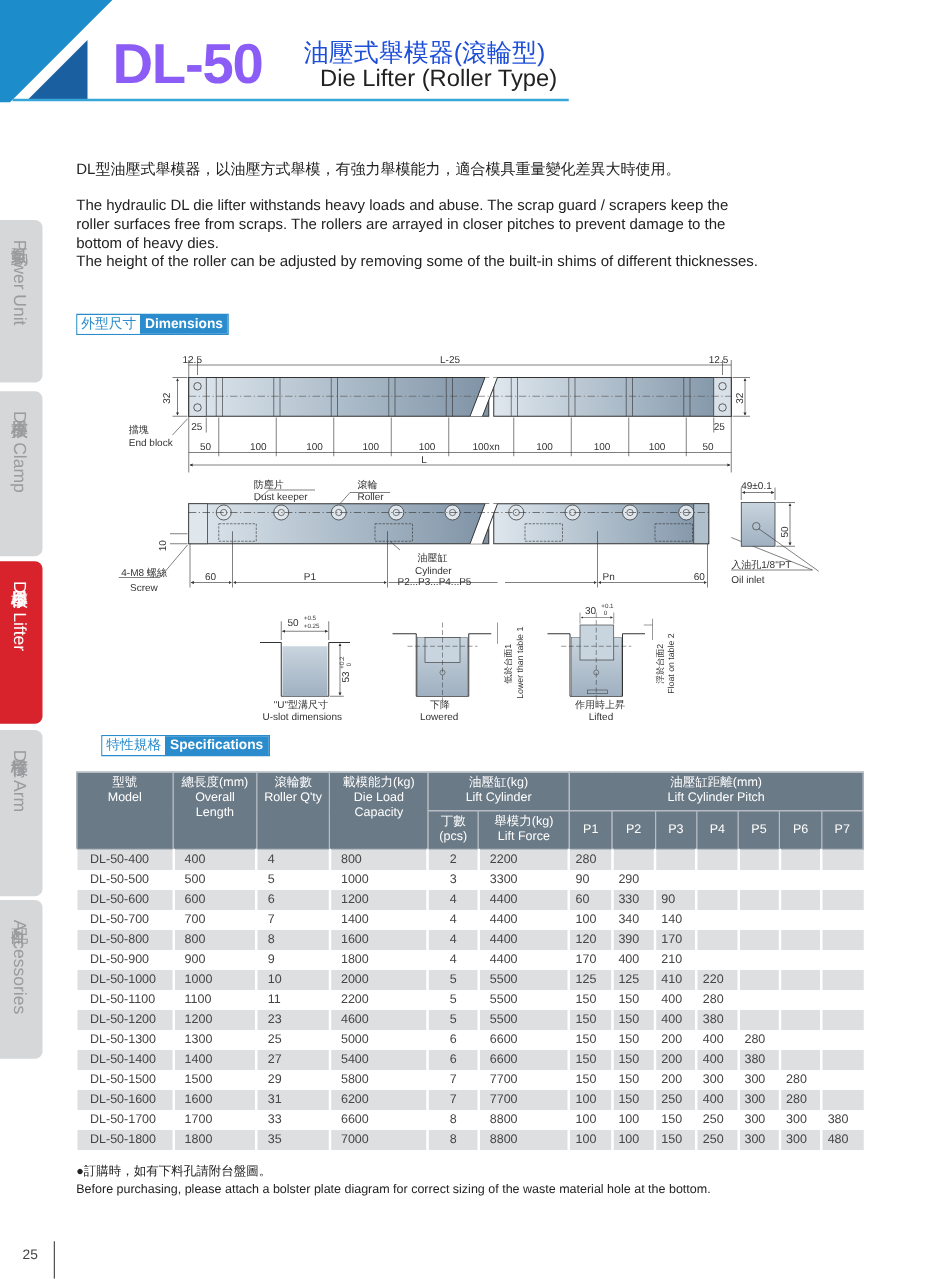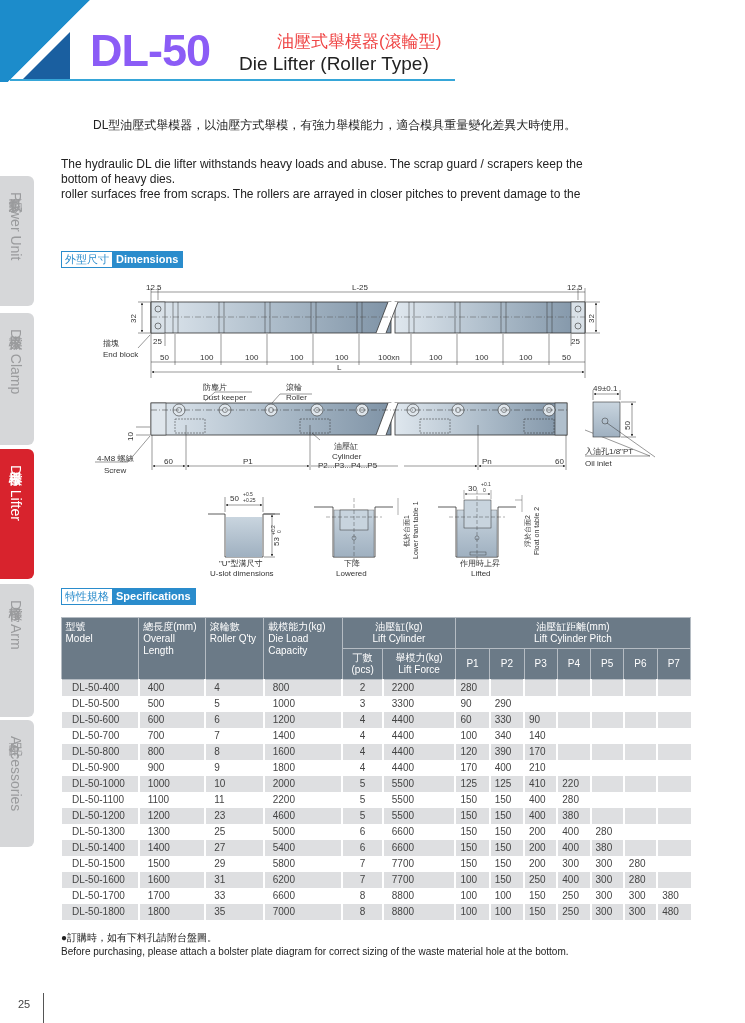--- a/index.html
+++ b/index.html
@@ -5,45 +5,45 @@
   * { box-sizing: border-box; margin: 0; padding: 0; }
   html, body { width: 745px; height: 1023px; background: #ffffff; overflow: hidden; }
   body { position: relative; font-family: "Liberation Sans", "DejaVu Sans", sans-serif; color: #333; }
 
   
   .hdr-tri-big { position: absolute; left: 0; top: 0; width: 0; height: 0;
     border-top: 82px solid #1c8ccb; border-right: 90px solid transparent; }
   .hdr-white-cut { position: absolute; left: 0; top: 0; width: 100px; height: 90px; }
   .hdr-line { position: absolute; left: 10px; top: 79px; width: 445px; height: 2px; background: #36a6d8; }
   .hdr-code { position: absolute; left: 90px; top: 28px; font-size: 45px; font-weight: bold; color: #8b5cf6; letter-spacing: -1px; line-height: 1; }
-  .hdr-title-zh { position: absolute; left: 243px; top: 33px; font-size: 17px; color: #ef4444; line-height: 1; margin-left: 34px; }
-  .hdr-title-en { position: absolute; left: 239px; top: 54px; font-size: 19px; color: #222; line-height: 1; }
+  .hdr-title-zh { position: absolute; left: 243px; top: 33px; font-size: 20px; color: #1d4ed8; line-height: 1; }
+  .hdr-title-en { position: absolute; left: 256px; top: 54px; font-size: 19px; color: #222; line-height: 1; }
 
   
   .side-tab { position: absolute; left: 0; width: 34px; border-radius: 0 6px 6px 0; background: #d6d7d9; color: #9a9b9d; }
   .side-tab.active { background: #d8232d; color: #ffffff; }
   .side-tab span { position: absolute; left: 7px; top: 12px; writing-mode: vertical-rl; font-size: 14px; white-space: nowrap; }
 
   
   .intro { position: absolute; left: 61px; font-size: 12px; color: #222; line-height: 15px; }
-  .intro.zh { top: 118px; margin-left: 32px; }
+  .intro.zh { top: 128px; }
   .intro.en { top: 157px; width: 590px; }
 
   
   .sec-tag { position: absolute; left: 61px; display: flex; border: 1px solid #2a8ccc; height: 17px; font-size: 11px; line-height: 15px; align-items: flex-end; }
   .sec-tag .zh { color: #2a8ccc; padding: 0 3px; background: #fff; }
   .sec-tag .en { color: #fff; background: #2a8ccc; padding: 0 4px; font-weight: bold; }
 
   
   svg text { font-family: "Liberation Sans", sans-serif; }
   .drawing { position: absolute; left: 0; top: 0; }
 
   
   .spec-table { position: absolute; left: 60px; top: 617px; width: 631px; border-collapse: collapse; font-size: 10px; }
-  .spec-table th { background: #6b7a87; color: #fff; font-weight: normal; text-align: left; vertical-align: top; border: 1px solid #b5bcc3; padding: 3px 4px; line-height: 12px; }
+  .spec-table th { background: #6b7a87; color: #fff; font-weight: normal; text-align: center; vertical-align: top; border: 1px solid #b5bcc3; padding: 3px 4px; line-height: 12px; }
   .spec-table th.c { text-align: center; vertical-align: middle; }
   .spec-table td { height: 16px; padding: 0 4px; border-left: 2px solid #fff; color: #444; line-height: 16px; white-space: nowrap; }
   .spec-table tr.odd td { background: #dedfe1; }
   .spec-table tr.even td { background: #ffffff; }
   .spec-table td.model { padding-left: 10px; }
   .spec-table td.num { text-align: left; padding-left: 8px; }
   .spec-table td.mid { text-align: center; }
 
   .note { position: absolute; left: 61px; font-size: 10px; color: #222; line-height: 13px; }
   .note.zh { top: 931px; }
@@ -78,22 +78,23 @@
 <div class="side-tab" style="top:584px;height:133px;">
     <span>移模臂 Die Arm</span>
   </div>
 <div class="side-tab" style="top:720px;height:127px;">
     <span>配件 Accessories</span>
   </div>
 
 <div class="intro zh">DL型油壓式舉模器，以油壓方式舉模，有強力舉模能力，適合模具重量變化差異大時使用。</div>
 <div class="intro en">
   <div>The hydraulic DL die lifter withstands heavy loads and abuse. The scrap guard / scrapers keep the</div>
+  <div>roller surfaces free from scraps. The rollers are arrayed in closer pitches to prevent damage to the</div>
   <div>bottom of heavy dies.</div>
-  <div>roller surfaces free from scraps. The rollers are arrayed in closer pitches to prevent damage to the</div>
+  <div>The height of the roller can be adjusted by removing some of the built-in shims of different thicknesses.</div>
 </div>
 
 <div class="sec-tag" style="top:251px;">
   <span class="zh">外型尺寸</span>
   <span class="en">Dimensions</span>
 </div>
 
 <svg class="drawing" width="745" height="590" viewBox="0 0 745 590">
   <defs>
     <linearGradient id="barGrad" x1="0" y1="0" x2="1" y2="0">
@@ -340,21 +341,21 @@
     <text x="468" y="491" font-size="8" fill="#333">30</text>
     <text x="481" y="486" font-size="5" fill="#333">+0.1</text>
     <text x="483" y="492" font-size="5" fill="#333">0</text>
     <text x="0" y="0" font-size="7" fill="#333" transform="translate(530,547) rotate(-90)">浮於台面2</text>
     <text x="0" y="0" font-size="7" fill="#333" transform="translate(539,555) rotate(-90)">Float on table 2</text>
     <text x="460" y="566" font-size="8" fill="#333">作用時上昇</text>
     <text x="471" y="576" font-size="8" fill="#333">Lifted</text>
   </g>
 </svg>
 
-<div class="sec-tag" style="top:588px;">
+<div class="sec-tag" style="top:588px;margin-left:20px;">
   <span class="zh">特性規格</span>
   <span class="en">Specifications</span>
 </div>
 
 <table class="spec-table">
   <colgroup>
     <col style="width:77px">
       <col style="width:66px">
       <col style="width:58px">
       <col style="width:78px">

